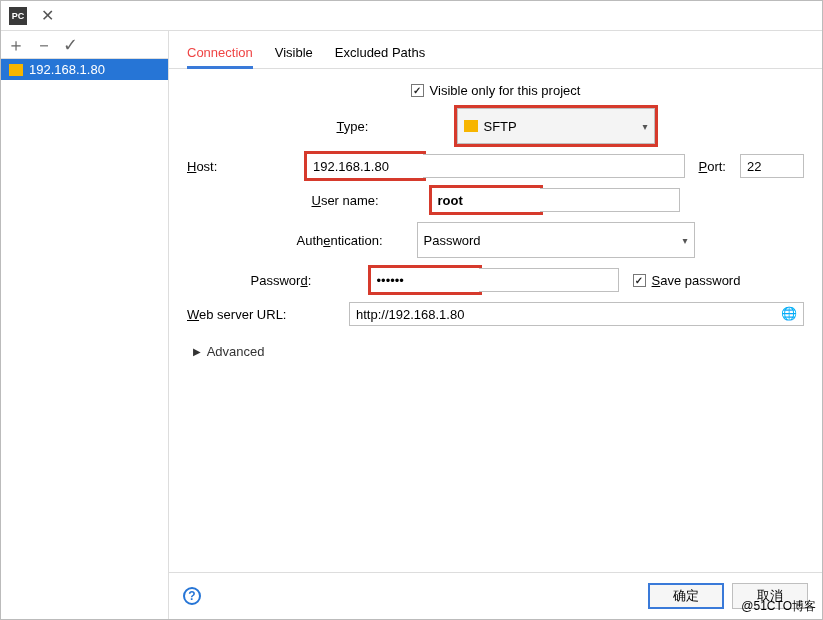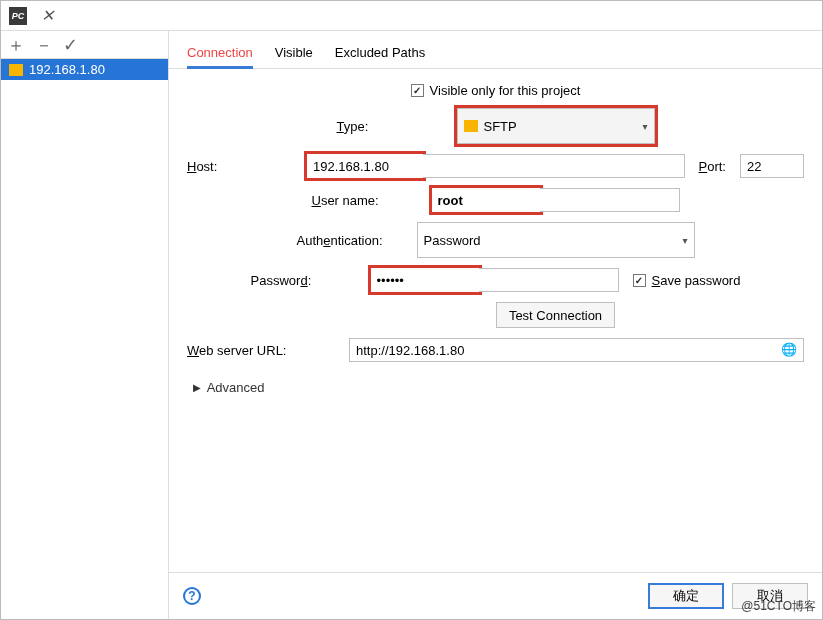--- a/index.html
+++ b/index.html
@@ -1,21 +1,21 @@
 <!DOCTYPE html>
 <html><head>
 <meta charset="utf-8">
 <style>
   * { box-sizing: border-box; font-family: "Segoe UI", Tahoma, sans-serif; font-size: 13px; }
   body { margin: 0; background: #f0f0f0; }
   .window {
     width: 823px; height: 620px; background: #fff; border: 1px solid #bbb;
     display: flex; flex-direction: column; position: relative; overflow: hidden;
   }
-  .title-bar { height: 30px; display: flex; align-items: center; padding: 0 8px; border-bottom: 1px solid #ddd; font-style: italic; }
+  .title-bar { height: 30px; display: flex; align-items: center; padding: 0 8px; border-bottom: 1px solid #ddd; }
   .pc-logo {
     width: 18px; height: 18px; background: #3a3a3a; color: #fff; font-size: 9px;
     display: flex; align-items: center; justify-content: center; font-weight: bold; margin-right: 8px;
   }
   .title-text { flex: 1; }
   .close-x { font-size: 16px; color: #555; cursor: pointer; padding: 0 6px; }
   .body { flex: 1; display: flex; min-height: 0; }
   .left-panel { width: 168px; border-right: 1px solid #ddd; display: flex; flex-direction: column; }
   .left-tools { height: 28px; padding: 0 6px; display: flex; align-items: center; gap: 10px; border-bottom: 1px solid #ddd; }
   .left-tools span { font-size: 18px; color: #666; line-height: 1; cursor: pointer; }
@@ -62,21 +62,21 @@
   .advanced .tri { font-size:10px; display:inline-block; }
   .footer {
     border-top: 1px solid #ddd; padding: 10px 14px; display: flex; align-items: center;
   }
   .help-q {
     width: 18px; height: 18px; border-radius: 50%; border: 2px solid #2675d6; color:#2675d6;
     display:flex; align-items:center; justify-content:center; font-size:12px; font-weight:bold; cursor:pointer;
   }
   .footer-btns { margin-left:auto; display:flex; gap:8px; }
   .footer-btns .btn.primary { border: 2px solid #3a7ad9; }
-  .watermark { position:absolute; right:6px; bottom:4px; color:#404040; font-size:12px; }
+  .watermark { position:absolute; right:6px; bottom:4px; color:#000000; font-size:12px; }
 </style>
 </head>
 <body>
 
 <div class="window">
   <div class="title-bar">
     <div class="pc-logo">PC</div>
     <div class="close-x">✕</div>
   </div>
 
@@ -154,24 +154,20 @@
           <div class="hlred">
             <input type="text" style="width: 108px; border: none; height: 24px;" value="••••••">
           </div>
           <input type="text" style="width: 140px; border-left: none;">
           <div class="checkbox" style="margin-left:14px;">
             <span class="checkbox-box checked"></span>
             <span><span class="u">S</span>ave password</span>
           </div>
         </div>
 
-        <div class="row">
-          <label class="lbl"></label>
-          <button class="btn">Test Connection</button>
-        </div>
 
 
         <div class="row">
           <label class="lbl"><span class="u">W</span>eb server URL:</label>
           <div class="globe-wrap">
             <input type="text" value="http://192.168.1.80" style="">
             <span class="globe">🌐</span>
           </div>
         </div>
 

